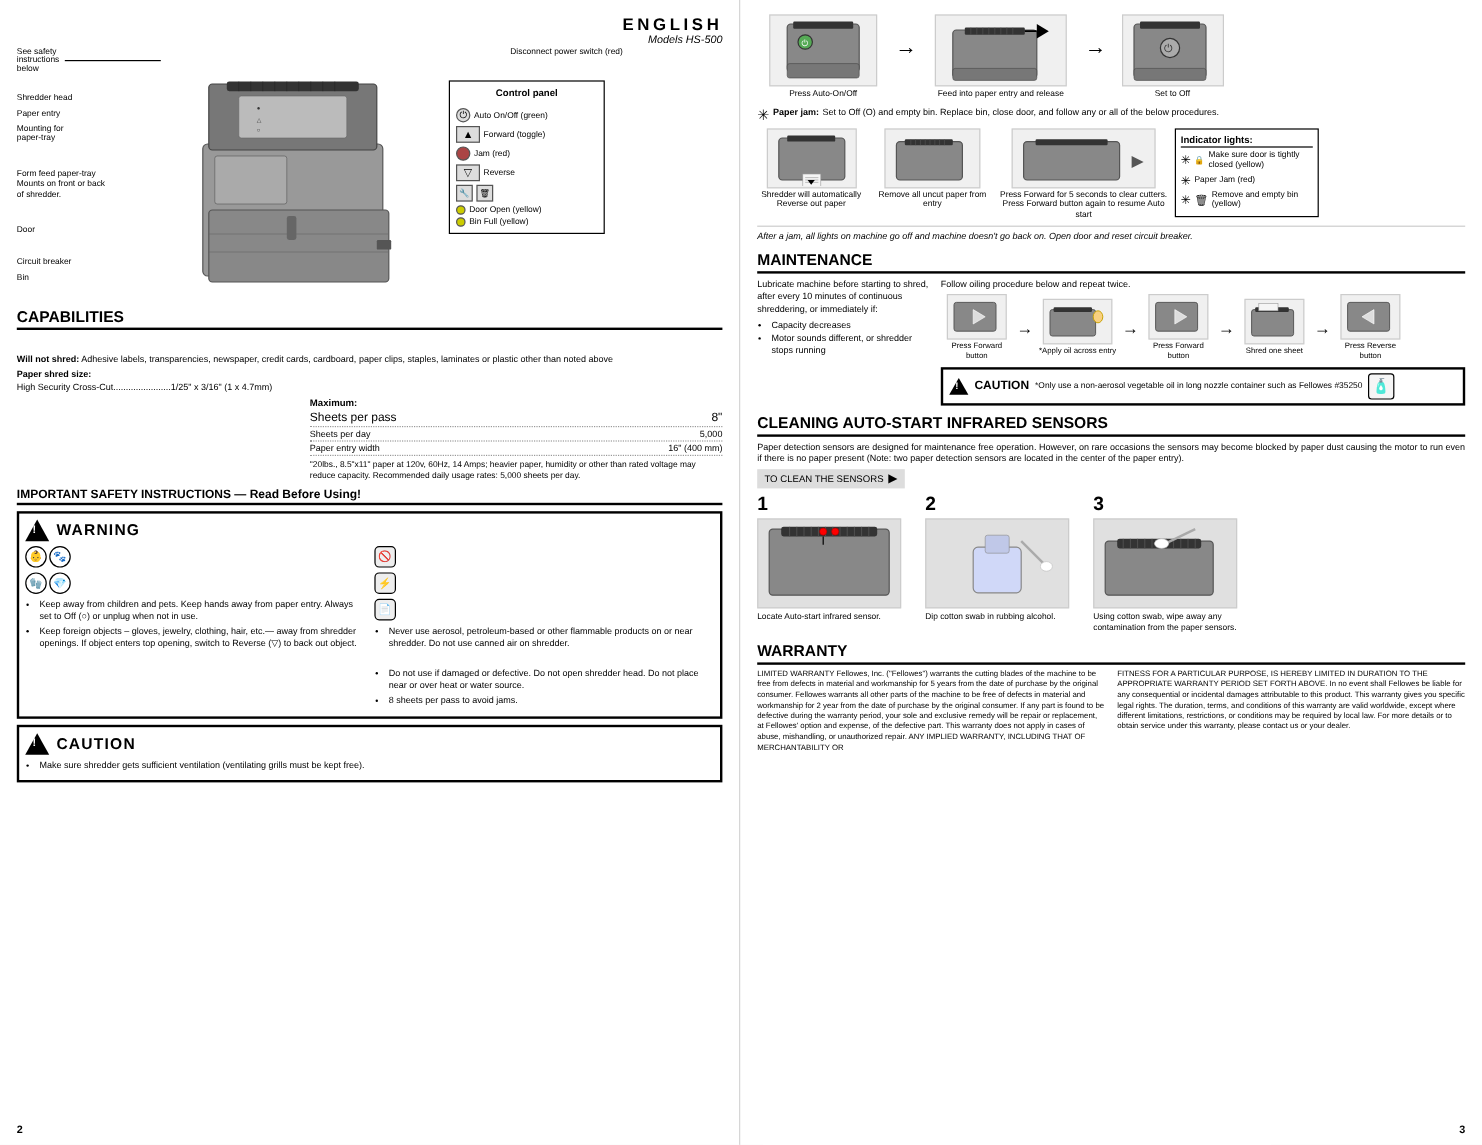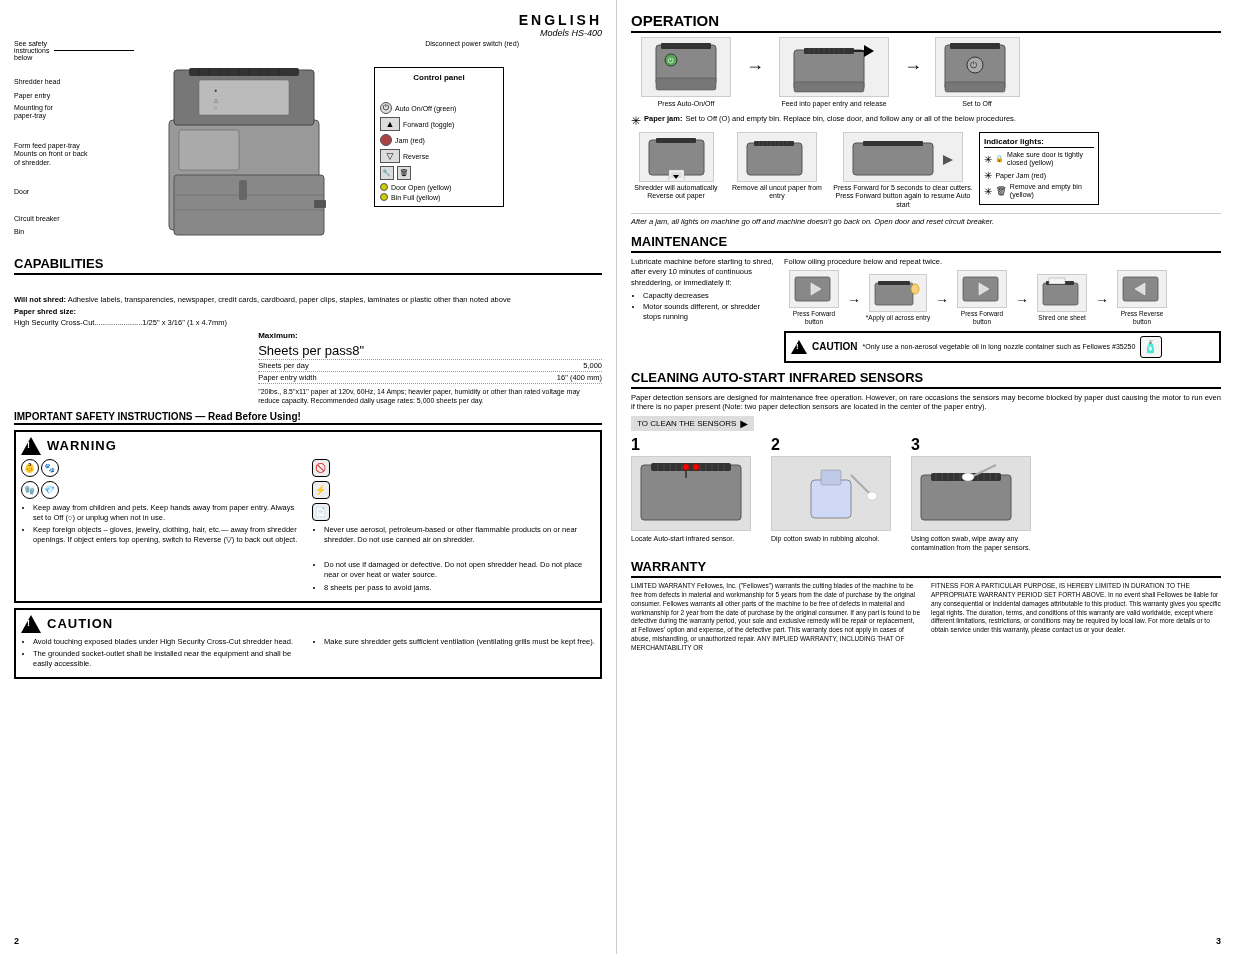--- a/index.html
+++ b/index.html
@@ -28,21 +28,21 @@
       overflow: hidden;
     }
   </style>
 </head>
 <body>
 
 <div class="page-left" style="position:relative;">
 
   <div style="text-align:right; margin-bottom:2px;">
     <div style="font-size:14px;font-weight:bold;letter-spacing:3px;">ENGLISH</div>
-    <div style="font-size:9px; font-style:italic;">Models HS-400</div>
+    <div style="font-size:9px; font-style:italic;">Models HS-500</div>
   </div>
 
   <div style="display:flex; margin-bottom:6px; position:relative; height:210px;">
 
     <div style="width:120px; font-size:7px; padding-top:10px; position:relative;">
       <div style="position:absolute; top:0; left:0; font-size:7px; display:flex; align-items:center;">
         <span>See safety instructions below</span>
         <span style="flex:1; border-bottom:1px solid #000; display:inline-block; min-width:80px;"></span>
       </div>
       <div style="position:absolute; top:38px; left:0; font-size:7px;">Shredder head</div>
@@ -87,21 +87,21 @@
         <rect x="60" y="40" width="90" height="35" rx="2" fill="#bbb" stroke="#666" stroke-width="0.5"></rect>
         <text x="75" y="52" font-size="5" fill="#333">●</text>
         <text x="75" y="62" font-size="5" fill="#333">△</text>
         <text x="75" y="70" font-size="5" fill="#333">○</text>
       </svg>
     </div>
 
     <div style="margin-left:5px; width:145px;">
       <div style="font-size:7px; text-align:right; margin-bottom:20px;">Disconnect power switch (red)</div>
       <div style="border:1px solid #000; padding:5px; width:130px; margin-top:10px;">
-        <div style="font-size:8px; font-weight:bold; text-align:center; margin-bottom:20px;">Control panel</div>
+        <div style="font-size:8px; font-weight:bold; text-align:center; margin-bottom:8px;">Control panel</div>
 
         <div style="display:flex;align-items:center;margin-bottom:3px;font-size:7px;">
           <div style="width:12px;height:12px;border-radius:50%;border:1px solid #555;background:#ddd;margin-right:3px; display:flex;align-items:center;justify-content:center;font-size:8px;">⏻</div>
           <span>Auto On/Off</span>
           <span style="margin-left:2px;font-size:7px;">(green)</span>
         </div>
 
         <div style="display:flex;align-items:center;margin-bottom:3px;font-size:7px;">
           <div style="width:20px;height:14px;border:1px solid #555;background:#ddd;margin-right:3px;display:flex;align-items:center;justify-content:center;font-size:9px;">▲</div>
           <span>Forward (toggle)</span>
@@ -143,21 +143,21 @@
     <div style="font-size:7.5px;margin-bottom:2px;">
       <b>Paper shred size:</b>
     </div>
     <div style="font-size:7.5px;margin-bottom:4px;">High Security Cross-Cut.......................1/25" x 3/16" (1 x 4.7mm)</div>
     <div style="display:flex;gap:15px;">
       <div style="flex:1;">
         
       </div>
       <div style="flex:1.5;">
         <div style="font-size:8px;font-weight:bold;margin-bottom:2px;">Maximum:</div>
-        <div style="font-size:13px;display:flex;justify-content:flex-start;border-bottom:1px dotted #999;padding:1px 0;">
+        <div style="font-size:10px;display:flex;justify-content:space-between;border-bottom:1px dotted #999;padding:1px 0;">
           <span>Sheets per pass</span>
           <span>8"</span>
         </div>
         <div style="font-size:7.5px;display:flex;justify-content:space-between;border-bottom:1px dotted #999;padding:1px 0;">
           <span>Sheets per day</span>
           <span>5,000</span>
         </div>
         <div style="font-size:7.5px;display:flex;justify-content:space-between;border-bottom:1px dotted #999;padding:1px 0;">
           <span>Paper entry width</span>
           <span>16" (400 mm)</span>
@@ -218,40 +218,33 @@
     <div style="border:2px solid #000;padding:5px;">
       <div style="display:flex;align-items:center;margin-bottom:4px;">
         <div style="position:relative;width:0;height:0;border-left:10px solid transparent;border-right:10px solid transparent;border-bottom:18px solid #000;margin-right:6px;">
           <span style="position:absolute;top:3px;left:-4px;color:#fff;font-size:9px;font-weight:bold;">!</span>
         </div>
         <span style="font-size:13px;font-weight:bold;letter-spacing:1px;">CAUTION</span>
       </div>
       <div style="display:flex;gap:8px;">
         <div style="flex:1;">
           <ul style="list-style:disc;padding-left:12px;font-size:7.5px;">
-            <li style="margin-bottom:3px;line-height:1.3;">Avoid touching exposed blades under High Security Cross-Cut shredder head.</li>
-            <li style="margin-bottom:3px;line-height:1.3;">The grounded socket-outlet shall be installed near the equipment and shall be easily accessible.</li>
-          </ul>
-        </div>
-        <div style="flex:1;">
-          <ul style="list-style:disc;padding-left:12px;font-size:7.5px;">
             <li style="margin-bottom:3px;line-height:1.3;">Make sure shredder gets sufficient ventilation (ventilating grills must be kept free).</li>
           </ul>
         </div>
       </div>
     </div>
   </div>
 
   <div style="position:absolute;bottom:8px;left:14px;font-size:9px;font-weight:bold;">2</div>
 </div>
 
 <div class="page-right" style="position:relative;">
 
   <div style="margin-bottom:7px;">
-    <div style="font-size:15px;font-weight:bold;border-bottom:2px solid #000;padding-bottom:2px;margin-bottom:4px;">OPERATION</div>
     <div style="display:flex;gap:5px;align-items:center;">
 
       <div style="display:flex;flex-direction:column;align-items:center;width:110px;">
         <div style="width:90px;height:60px;border:1px solid #ccc;background:#f0f0f0;display:flex;align-items:center;justify-content:center;margin-bottom:3px;">
           <svg width="80" height="55" viewBox="0 0 80 55">
             <rect x="10" y="5" width="60" height="40" rx="3" fill="#888" stroke="#555" stroke-width="1"></rect>
             <rect x="15" y="3" width="50" height="6" rx="1" fill="#333"></rect>
             <circle cx="25" cy="20" r="6" fill="#5a5" stroke="#333" stroke-width="1"></circle>
             <text x="22" y="23" font-size="7" fill="#fff">⏻</text>
             <rect x="10" y="38" width="60" height="12" rx="2" fill="#777" stroke="#444" stroke-width="0.5"></rect>

